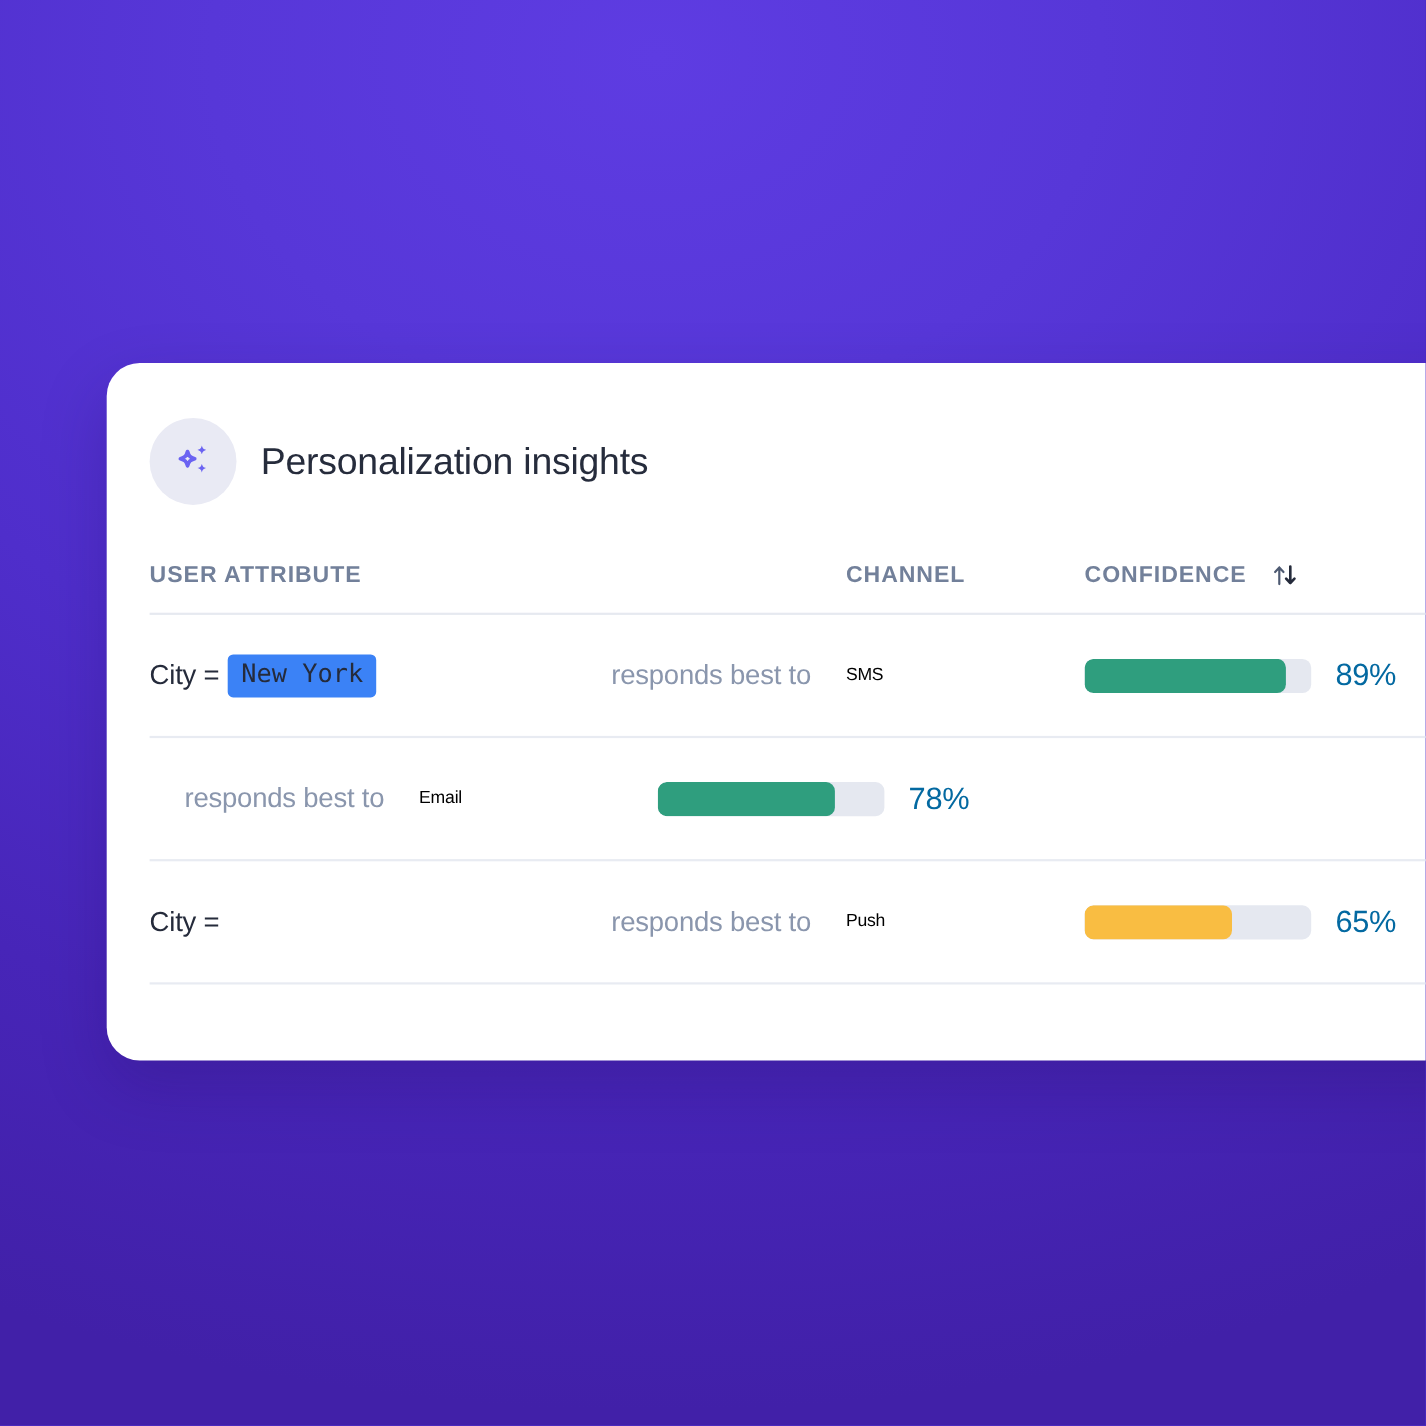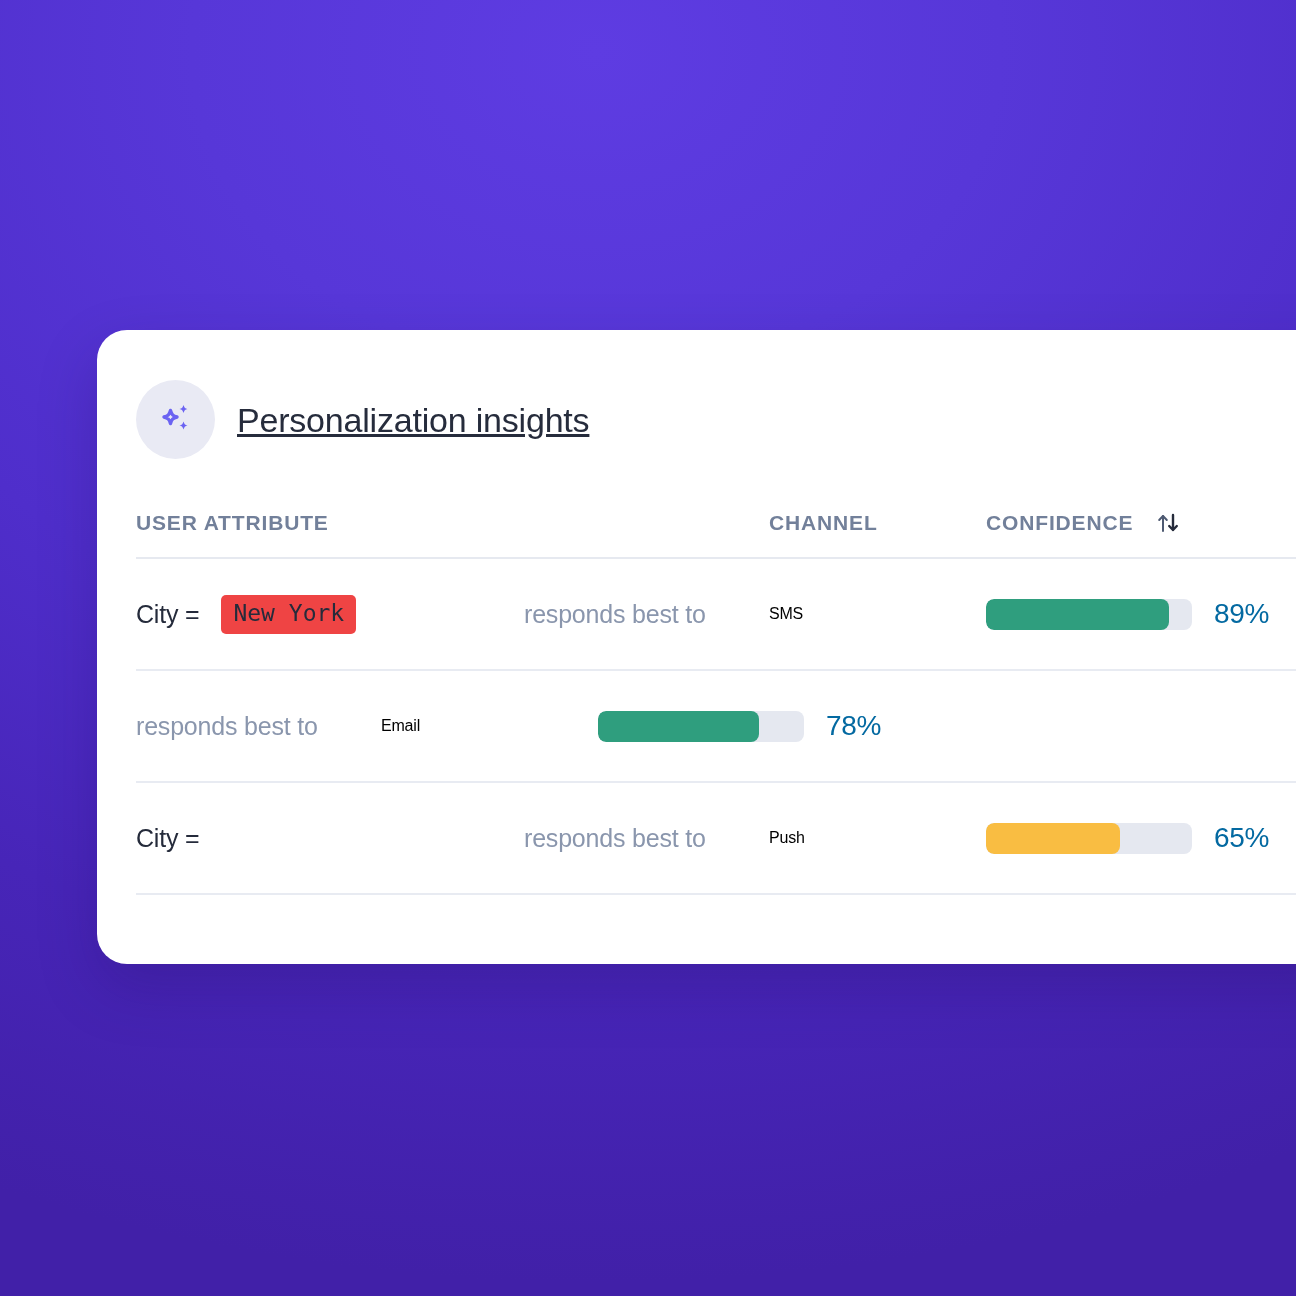--- a/index.html
+++ b/index.html
@@ -57,21 +57,20 @@
   }
 
   .header-icon-circle svg { display: block; }
 
   .card-title {
     font-size: 34px;
     font-weight: 500;
     color: #262c3c;
     letter-spacing: -0.2px;
     line-height: 1;
-    text-decoration: underline;
   }
 
   
   .table {
     margin-top: 52px;
     padding-left: 39px;
   }
 
   .trow {
     display: flex;
@@ -103,46 +102,47 @@
   .sort-icon { display: inline-flex; align-items: center; }
 
   .tbody-row {
     height: 112px;
     border-bottom: 2px solid #e8ebf2;
   }
 
   .attr-cell {
     display: flex;
     align-items: center;
-    gap: 22px;
+    gap: 8px;
   }
 
   .attr-key {
     font-size: 25px;
     color: #252b3b;
     letter-spacing: -0.2px;
     white-space: nowrap;
   }
 
   .attr-chip {
     font-family: "DejaVu Sans Mono", monospace;
     font-size: 23px;
     color: #252b3b;
-    background: #ef4444;
+    background: #3b82f6;
     border-radius: 5px;
     padding: 7px 12px 9px;
     line-height: 1;
     white-space: pre;
   }
 
   .phrase {
     font-size: 25px;
     color: #8a96ad;
     letter-spacing: -0.2px;
     white-space: nowrap;
+    text-align: center;
   }
 
   .channel {
     font-size: 16px;
     color: #000000;
     letter-spacing: -0.2px;
   }
 
   .bar-track {
     width: 206px;

